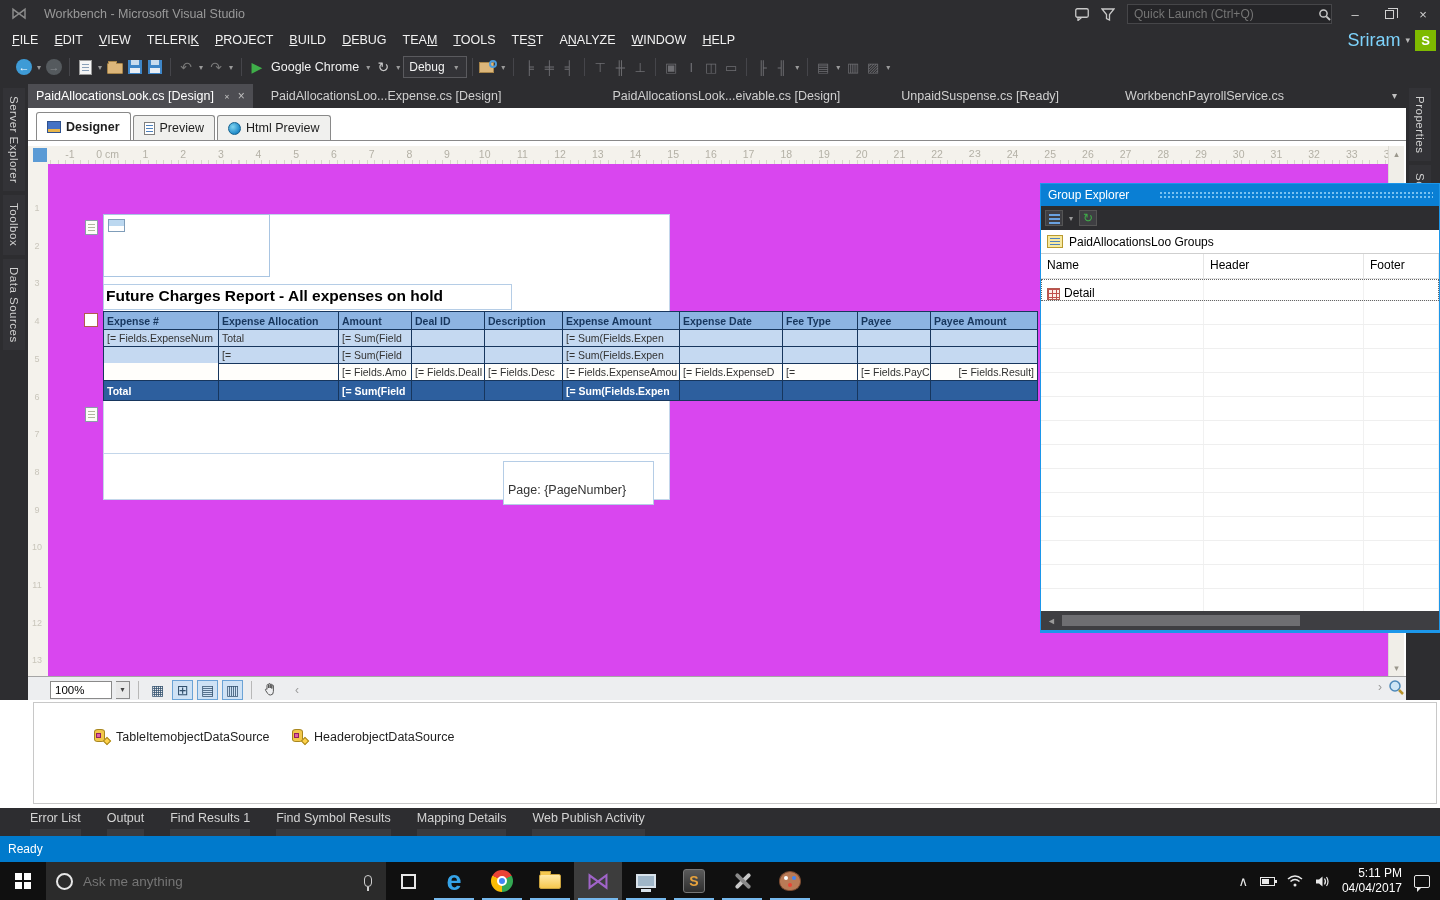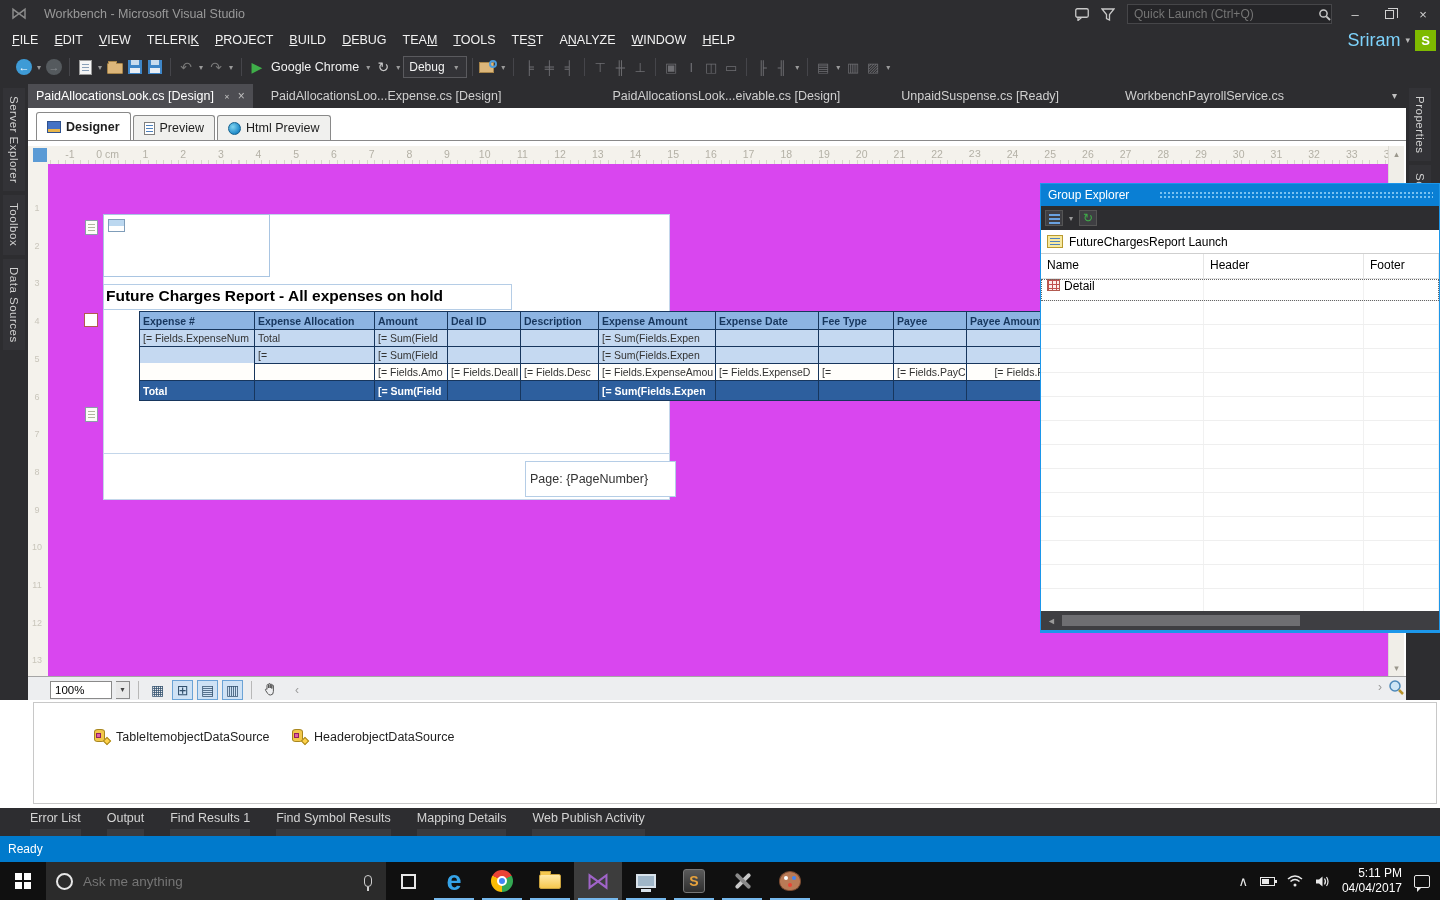--- a/index.html
+++ b/index.html
@@ -88,21 +88,21 @@
   .page-rect { position:absolute; left:55px; top:50px; width:567px; height:286px; background:#ffffff; border:1px solid #c3d6ea; }
   .picbox { position:absolute; left:55px; top:50px; width:167px; height:63px; background:#fff; border:1px solid #a9c5e2; }
   .imgico { position:absolute; left:4px; top:4px; width:17px; height:13px; border:1px solid #7f9db9; background:linear-gradient(#bcd8f0 55%, #ffffff 55%); }
   .titlebox { position:absolute; left:55px; top:120px; width:409px; height:26px; background:#fff; border:1px solid #b5cde6; font-weight:bold; font-size:15.5px; color:#000; padding:2px 2px; white-space:nowrap; overflow:hidden; }
   .sec-ico-page { position:absolute; width:13px; height:15px; background:#fdfdf8; border:1px solid #8e9caa; }
   .sec-ico-page::before { content:""; position:absolute; left:2px; top:3px; width:7px; height:1px; background:#b0b89f; box-shadow:0 3px 0 #b0b89f, 0 6px 0 #b0b89f; }
   .sec-ico-table { position:absolute; width:14px; height:14px; border:1px solid #b25a50;
        background:linear-gradient(#fff,#fff), repeating-linear-gradient(#c0504d 0 1px, transparent 1px 4px), repeating-linear-gradient(90deg,#c0504d 0 1px, transparent 1px 4px);
        background-blend-mode:normal; background-color:#f8e8e0; }
   .footer-line { position:absolute; left:55px; top:289px; width:567px; height:1px; background:#c3d6ea; }
-  .pagenum { position:absolute; left:477px; top:297px; width:151px; height:36px; background:#fff; border:1px solid #b5cde6; font-size:12.5px; color:#333; padding:10px 4px; }
+  .pagenum { position:absolute; left:455px; top:297px; width:151px; height:36px; background:#fff; border:1px solid #b5cde6; font-size:12.5px; color:#333; padding:21px 4px; }
 
   
   #rpt-table { position:absolute; left:55px; top:147px; display:grid; border:1px solid #17365d; background:#17365d; grid-gap:0; }
   .tcell { background:#c5d9f1; font-size:10.5px; color:#333; padding:1px 3px; white-space:nowrap; overflow:hidden; border-right:1px solid #17365d; border-top:1px solid #17365d; display:flex; align-items:center; }
   .tcell.noright { border-right:none; }
   .tcell.hrow { background:#8db4e2; color:#17365d; font-weight:bold; border-top:none; }
   .tcell.white { background:#fffefb; }
   .tcell.frow { background:#2d5f9e; color:#ffffff; font-weight:bold; }
   .tcell.notop { border-top:none; }
   .tcell.ralign { justify-content:flex-end; }
@@ -129,21 +129,21 @@
   .getoolbar { height:24px; background:#2d2d30; display:flex; align-items:center; padding-left:4px; gap:3px; }
   .ge-ico1 { width:18px; height:16px; background:#3e3e42; border:1px solid #555; position:relative; }
   .ge-ico1::before { content:""; position:absolute; left:3px; top:3px; width:11px; height:2px; background:#6aa2e0; box-shadow:0 4px 0 #6aa2e0, 0 8px 0 #6aa2e0; }
   .ge-refresh { width:18px; height:16px; background:#3e3e42; border:1px solid #555; color:#3fae49; font-size:12px; line-height:14px; text-align:center; }
   .gegroups { height:24px; background:#fff; border-bottom:1px solid #cfcfcf; display:flex; align-items:center; gap:6px; padding-left:6px; font-size:12px; color:#000; }
   .ge-listico { width:16px; height:13px; border:1px solid #b99a30; background:#f7e9a0; position:relative; }
   .ge-listico::before { content:""; position:absolute; left:2px; top:2px; width:10px; height:1px; background:#4f81bd; box-shadow:0 3px 0 #4f81bd, 0 6px 0 #4f81bd; }
   .gehead { display:flex; height:25px; border-bottom:1px solid #e0e0e0; font-size:12px; color:#000; }
   .gehead div { padding:4px 6px; border-right:1px solid #e6e6e6; }
   .gerow { display:flex; height:22px; font-size:12px; color:#000; border-bottom:1px solid #efefef; align-items:center; }
-  .gerow div { padding:0 6px; border-right:1px solid #f1f1f1; height:100%; display:flex; align-items:flex-start; }
+  .gerow div { padding:0 6px; border-right:1px solid #f1f1f1; height:100%; display:flex; align-items:flex-end; }
   .gerow.detail { outline:1px dotted #666; outline-offset:-1px; }
   .ge-tblico { width:13px; height:12px; margin-right:4px; border:1px solid #b25a50;
       background-image:repeating-linear-gradient(#c0504d 0 1px, transparent 1px 4px), repeating-linear-gradient(90deg,#c0504d 0 1px, transparent 1px 4px); background-color:#fbeee8; }
   .gescroll { position:absolute; left:0; bottom:0; width:398px; height:19px; background:#3e3e42; display:flex; align-items:center; }
   .gescroll .la { color:#9a9a9a; font-size:9px; padding:0 6px; }
   .gescroll .thumb { width:238px; height:11px; background:#6e6e72; }
 
   
   .lowerwhite { left:0; top:700px; width:1440px; height:108px; background:#ffffff; }
   .lowerframe { position:absolute; left:33px; top:2px; width:1404px; height:102px; border:1px solid #c8c8c8; background:#fff; }
@@ -447,21 +447,21 @@
 
     <div class="surface">
       <div class="page-rect"></div>
       <div class="picbox">
           <span class="imgico"></span>
         </div>
       <div class="titlebox">Future Charges Report - All expenses on hold</div>
       <span class="sec-ico-page" style="left:37px;top:56px;"></span>
       <span class="sec-ico-table" style="left:36px;top:149px;"></span>
       <span class="sec-ico-page" style="left:37px;top:243px;"></span>
-      <div id="rpt-table" style="grid-template-columns: 115px 120px 73px 73px 78px 117px 103px 75px 73px 106px; grid-template-rows: 17px 17px 17px 17px 20px; margin-left: 36px;">
+      <div id="rpt-table" style="grid-template-columns: 115px 120px 73px 73px 78px 117px 103px 75px 73px 106px; grid-template-rows: 17px 17px 17px 17px 20px;">
           <div class="tcell hrow">Expense #</div>
           <div class="tcell hrow">Expense Allocation</div>
           <div class="tcell hrow">Amount</div>
           <div class="tcell hrow">Deal ID</div>
           <div class="tcell hrow">Description</div>
           <div class="tcell hrow">Expense Amount</div>
           <div class="tcell hrow">Expense Date</div>
           <div class="tcell hrow">Fee Type</div>
           <div class="tcell hrow">Payee</div>
           <div class="tcell hrow noright">Payee Amount</div>
@@ -545,21 +545,21 @@
       <span>Group Explorer</span>
       <span class="dots"></span>
     </div>
     <div class="getoolbar">
       <span class="ge-ico1"></span>
       <span class="t-caret">▾</span>
       <span class="ge-refresh">↻</span>
     </div>
     <div class="gegroups">
       <span class="ge-listico"></span>
-      <span>FutureChargesReport Launch</span>
+      <span>PaidAllocationsLoo Groups</span>
     </div>
     <div class="gehead" id="ge-colheads">
         <div style="width: 163px;">Name</div>
         <div style="width: 160px;">Header</div>
         <div style="width: auto; flex: 1 1 0%;">Footer</div>
       </div>
     <div id="ge-rows">
         <div class="gerow detail">
           <div style="width: 163px;">
             <span class="ge-tblico"></span>

